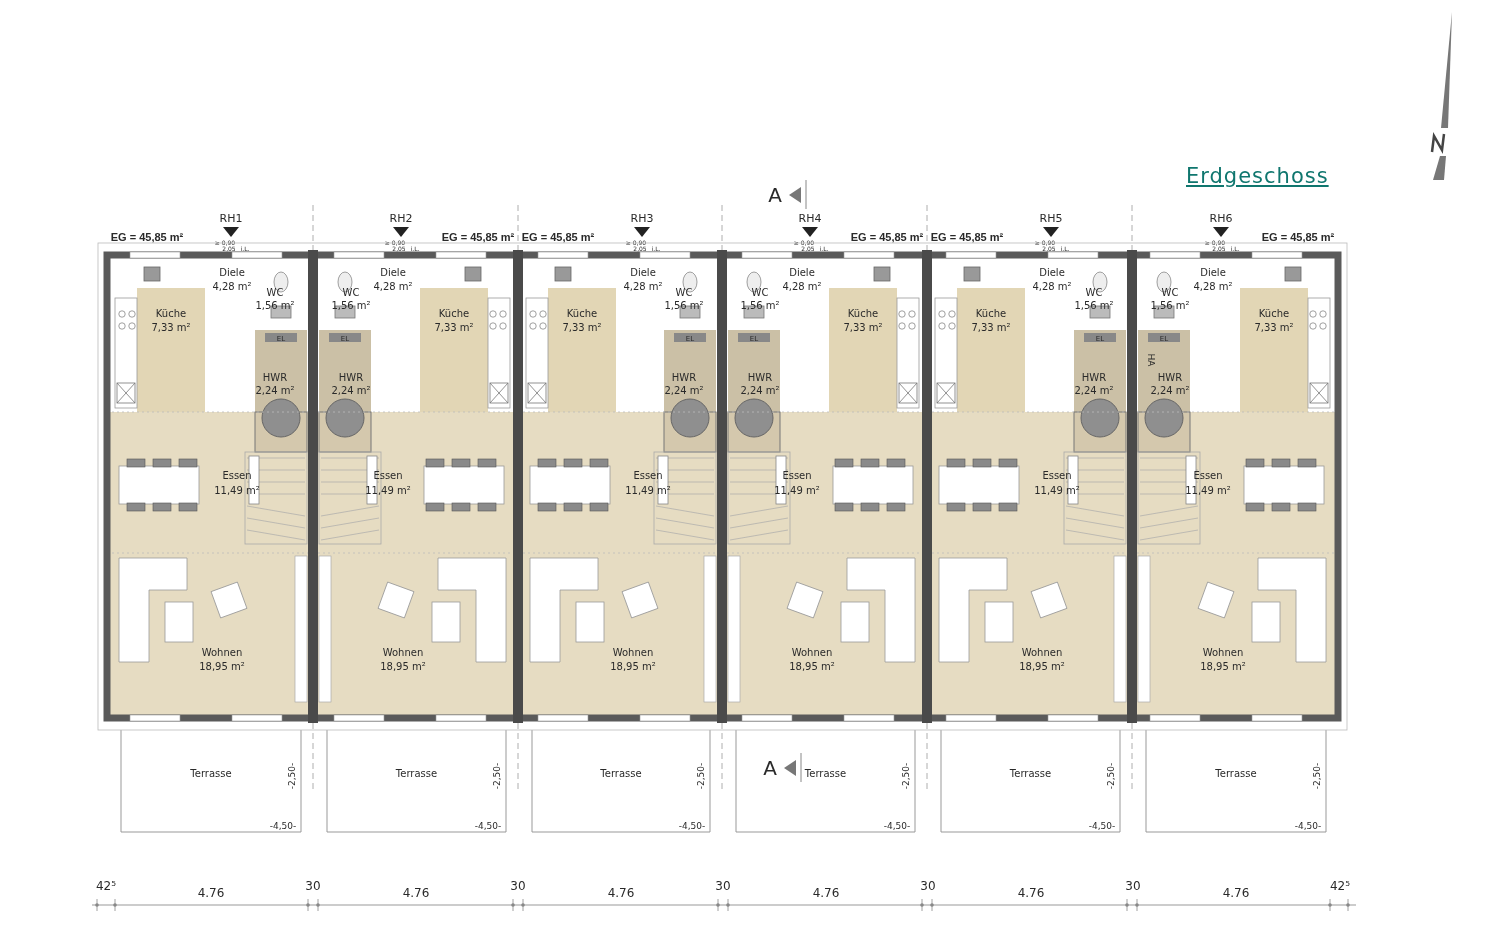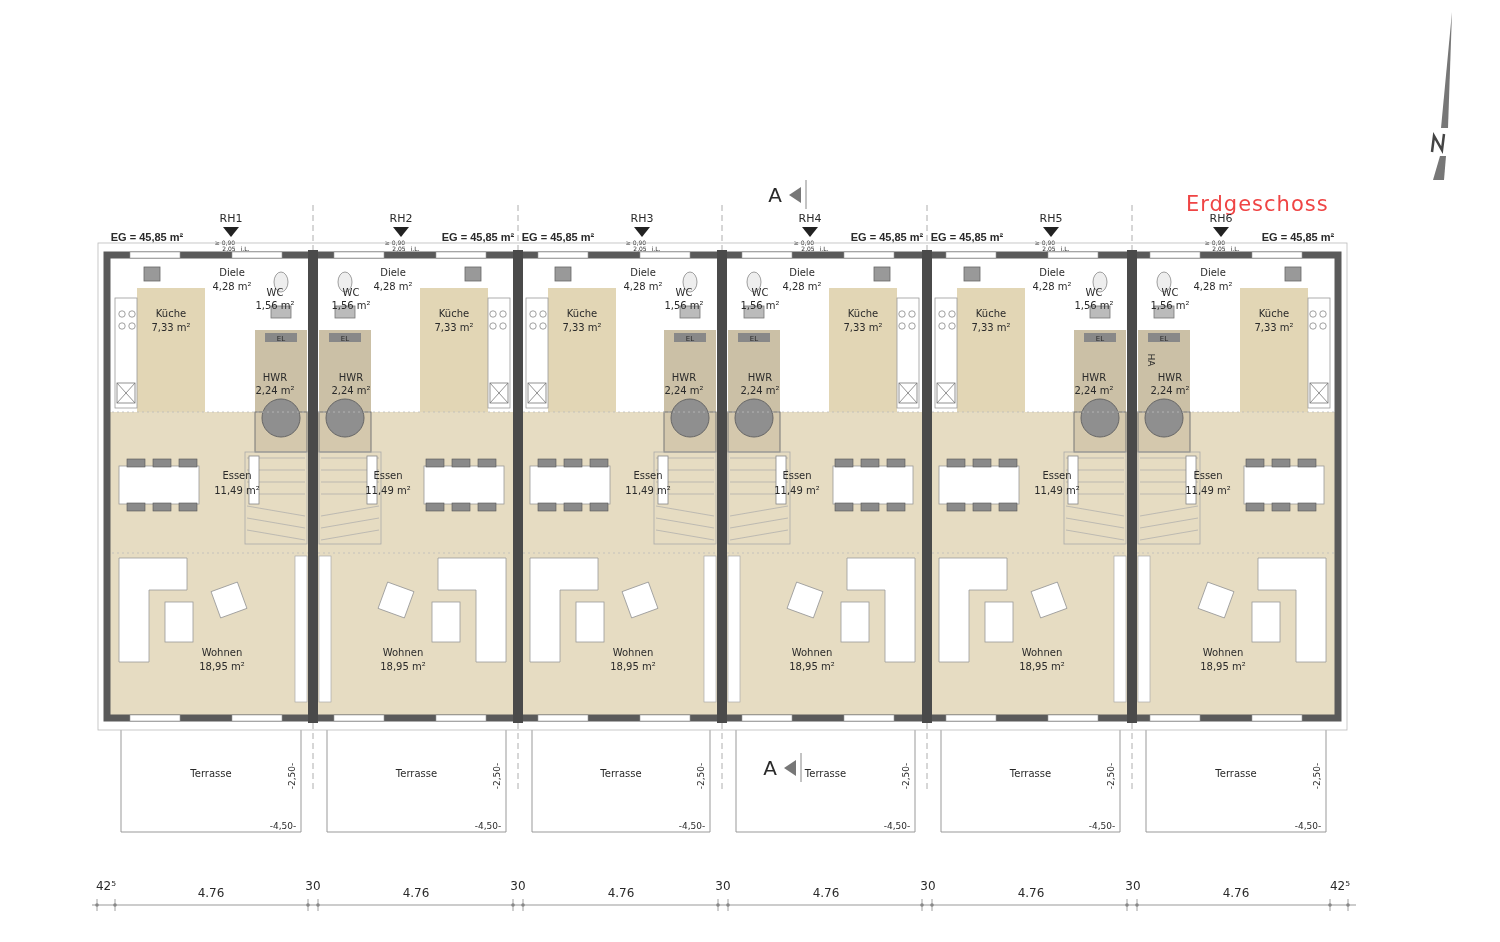--- a/index.html
+++ b/index.html
@@ -1,18 +1,18 @@
 <!DOCTYPE html>
 <html><head>
 <meta charset="utf-8">
 <style>
   html,body{margin:0;padding:0;background:#ffffff;}
   body{width:1500px;height:942px;position:relative;overflow:hidden;font-family:"DejaVu Sans",sans-serif;}
   #plan{position:absolute;left:0;top:0;width:1500px;height:942px;}
-  .title{position:absolute;left:1186px;top:192px;font-family:"DejaVu Sans",sans-serif;font-size:21px;letter-spacing:1px;color:#ef4444;}
+  .title{position:absolute;left:1186px;top:164px;font-family:"DejaVu Sans",sans-serif;font-size:21px;letter-spacing:1px;color:#0f766e;text-decoration:underline;}
 </style>
 </head>
 <body>
 
 <div class="title">Erdgeschoss</div>
 
 <svg id="plan" viewBox="0 0 1500 942" xmlns="http://www.w3.org/2000/svg">
     <g>
       <polygon points="1452,12 1448,128 1441,128" fill="#777"></polygon>
       <polygon points="1440,156 1446,156 1444,180 1433,180" fill="#777"></polygon>

